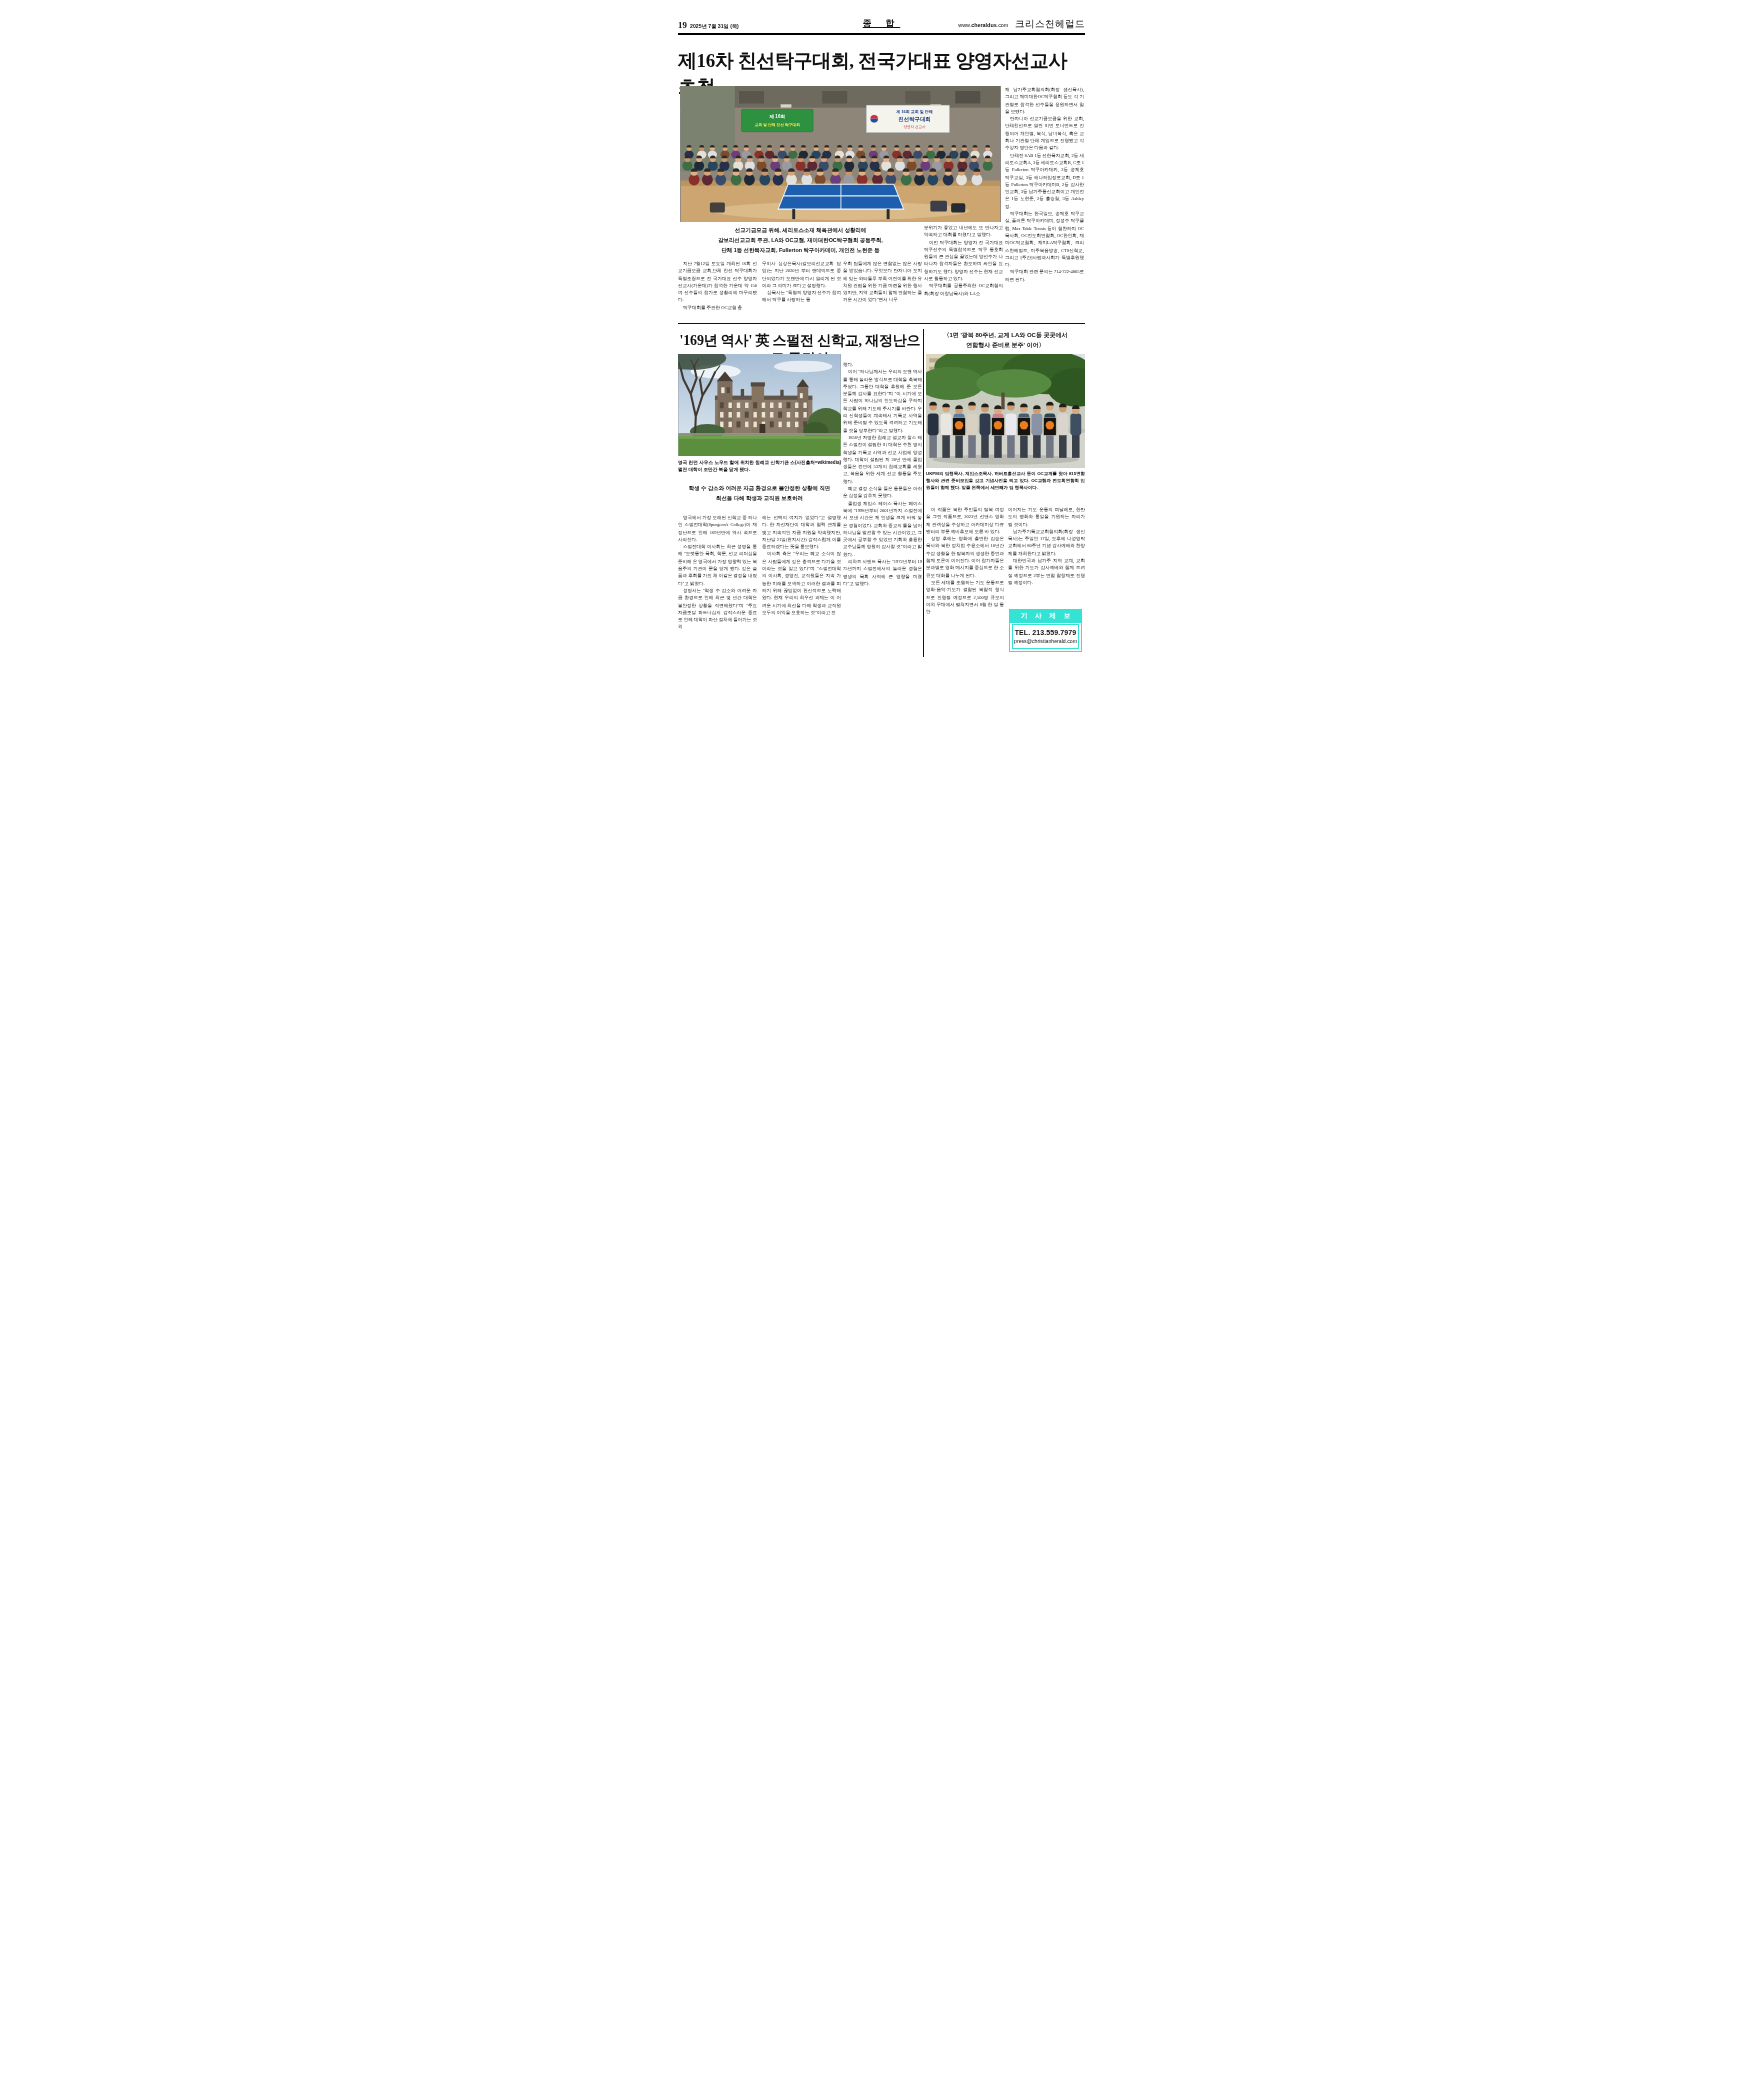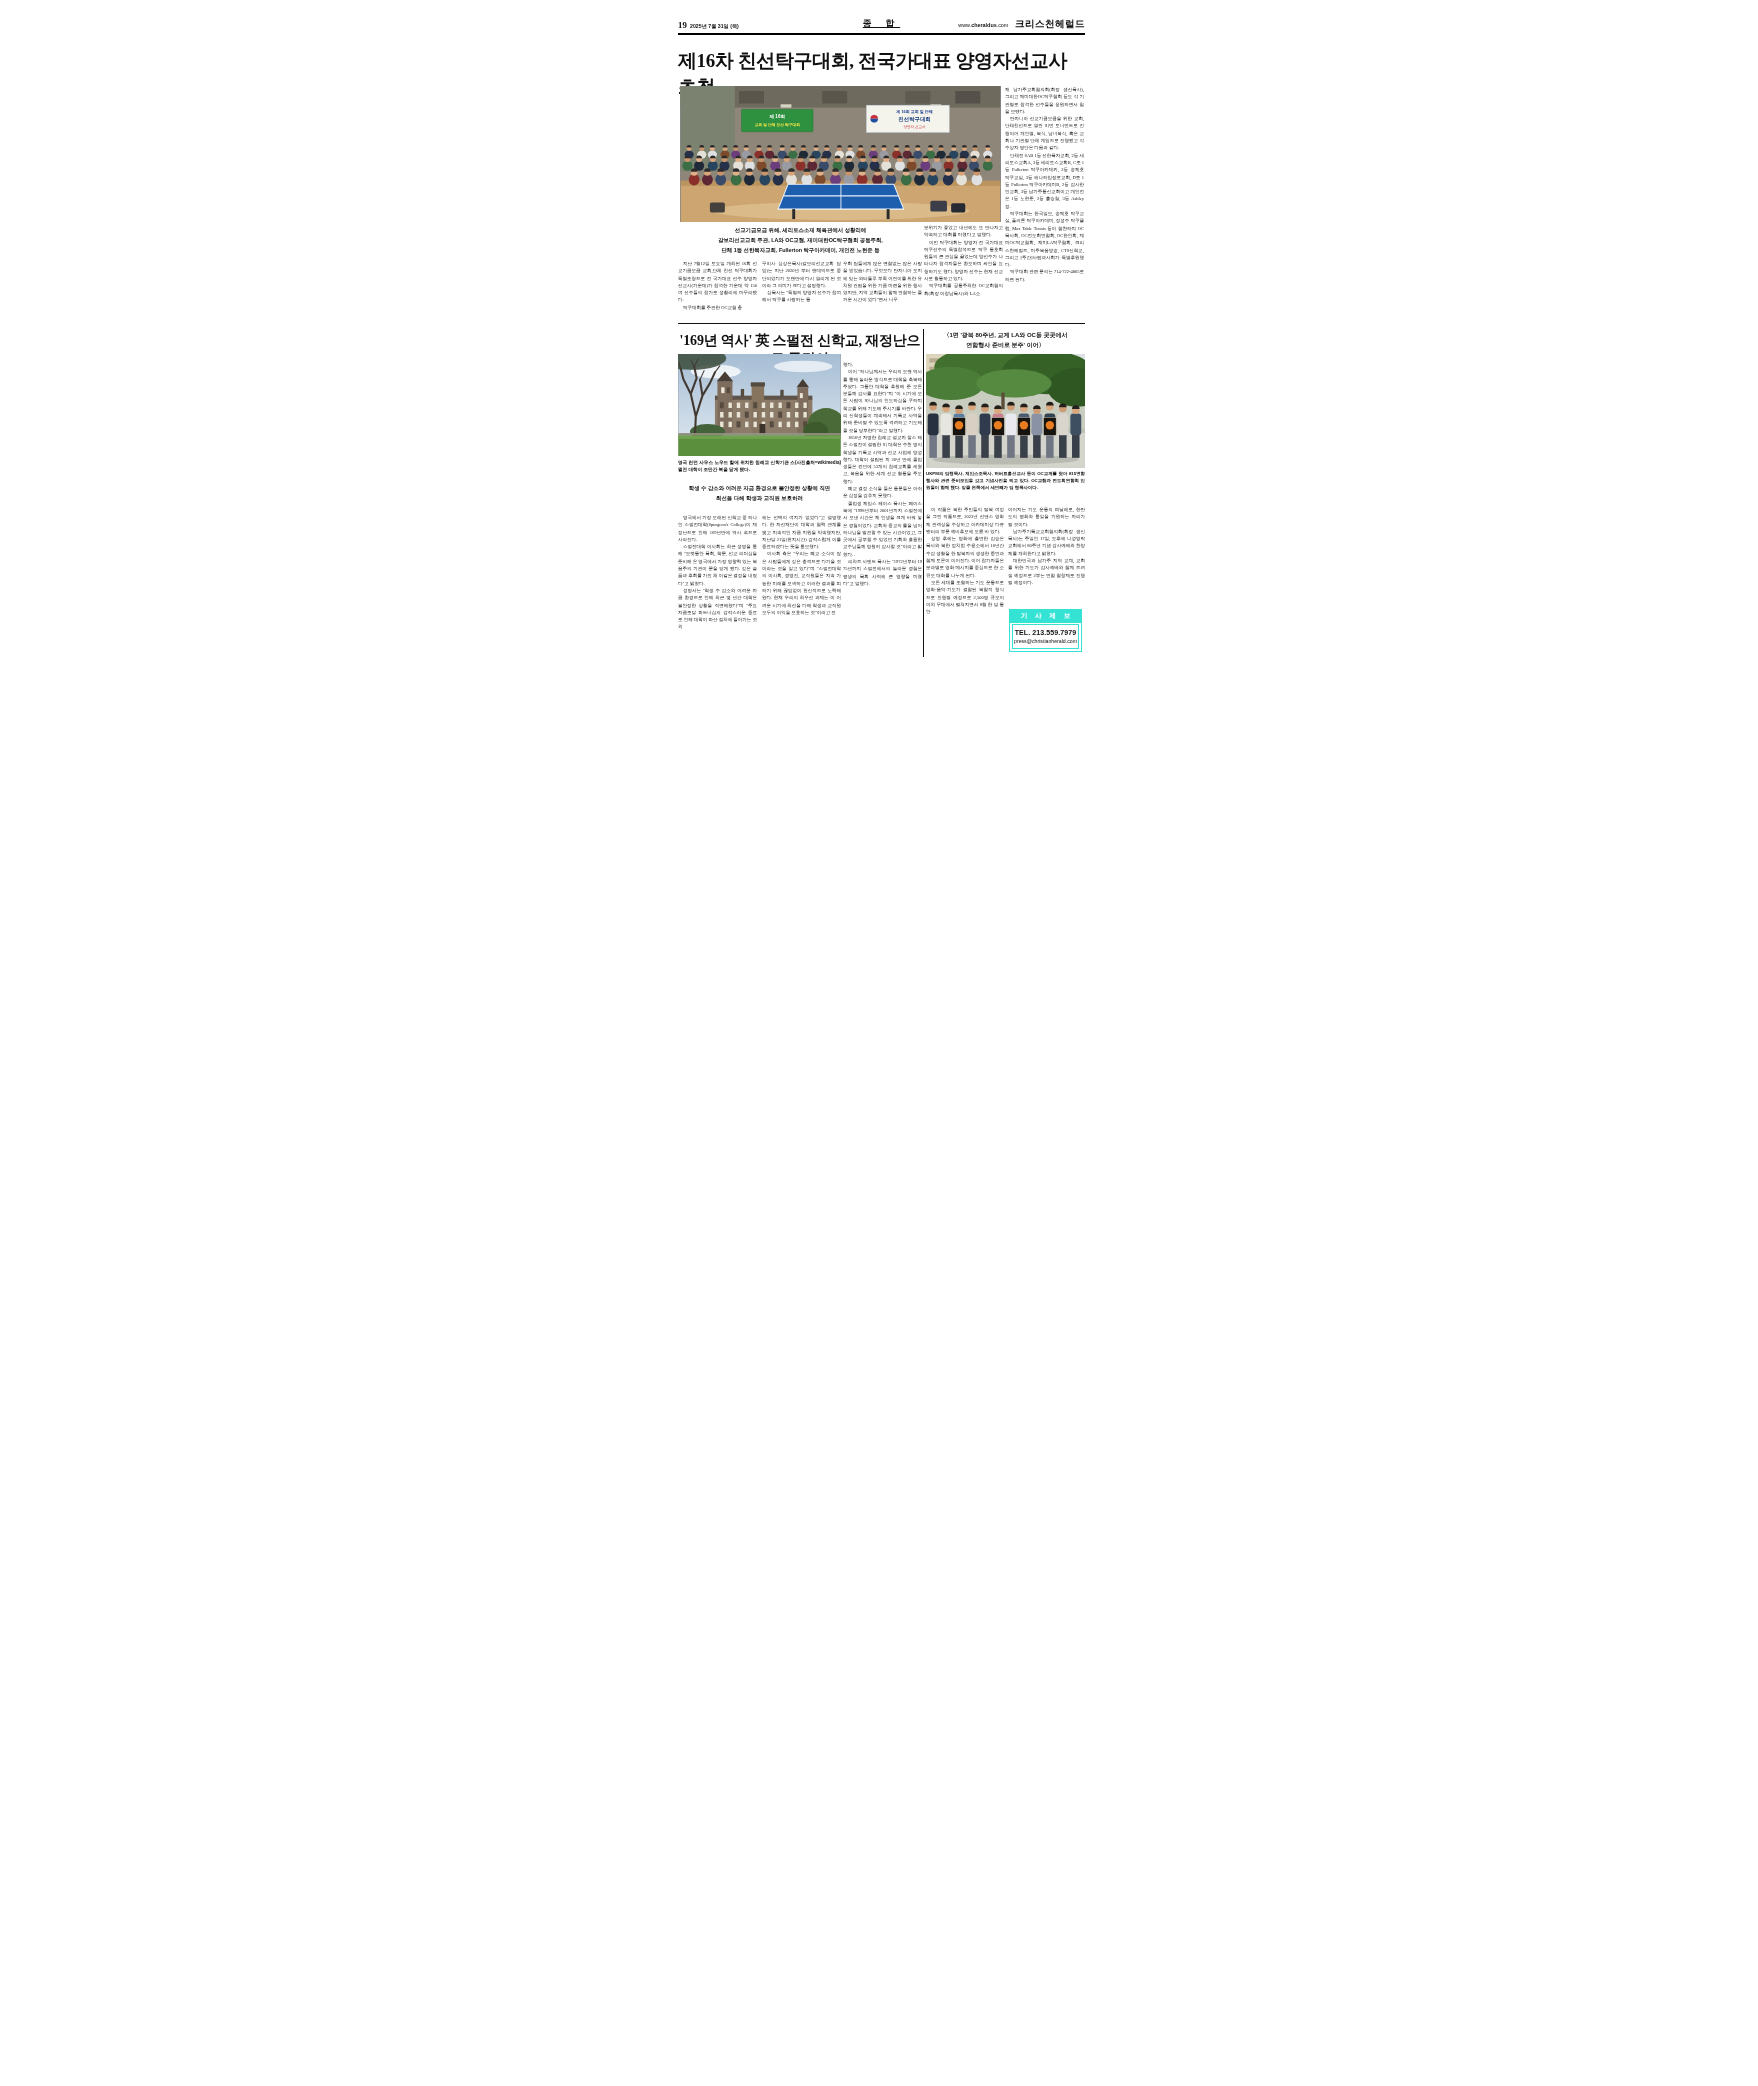--- a/index.html
+++ b/index.html
@@ -8,21 +8,21 @@
   .abs{position:absolute;}
 
   
   .pagenum{left:19px;top:20px;font-size:8.8px;font-weight:700;}
   .pagenum .date{font-family:"Liberation Sans",sans-serif;font-size:5.2px;font-weight:700;margin-left:3.3px;}
   .section{left:19px;top:18.4px;width:407px;text-align:center;font-family:"Liberation Sans",sans-serif;
            font-weight:900;font-size:8.8px;letter-spacing:5.8px;text-decoration:underline;}
   .mast{left:234px;top:17.5px;width:192px;text-align:right;white-space:nowrap;}
   .mast .url{font-family:"Liberation Sans",sans-serif;font-size:5.4px;}
   .mast .url b{font-weight:800;}
-  .mast .name{font-family:"Liberation Sans",sans-serif;font-size:9.6px;font-weight:700;margin-left:5px;letter-spacing:0.4px;margin-top:28px;}
+  .mast .name{font-family:"Liberation Sans",sans-serif;font-size:9.6px;font-weight:400;margin-left:5px;letter-spacing:0.4px;margin-top:28px;}
   .toprule{left:19px;top:33px;width:407px;height:1.7px;background:#000;}
 
   
   .headline1{left:19px;top:48px;width:407px;text-align:left;font-weight:800;font-size:19px;letter-spacing:-0.4px;}
   .headline2{left:19px;top:332px;width:244px;text-align:center;font-weight:800;font-size:14px;letter-spacing:-0.2px;}
   .a3header{left:267px;top:331px;width:159px;text-align:center;font-family:"Liberation Sans",sans-serif;
             font-weight:800;font-size:6px;line-height:1.6;}
 
   
   .caption1{left:21px;top:225px;width:241px;text-align:center;font-family:"Liberation Sans",sans-serif;

